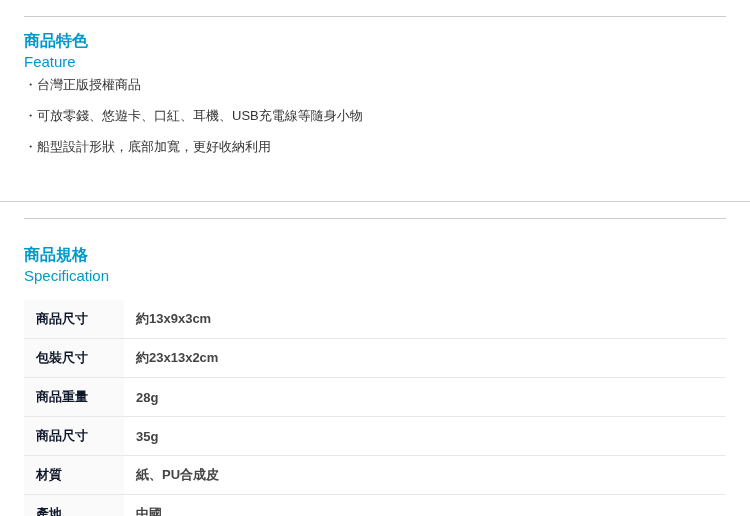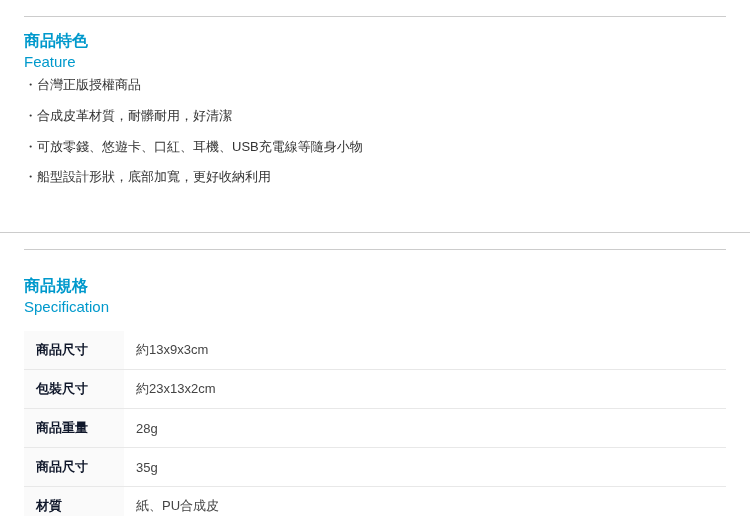--- a/index.html
+++ b/index.html
@@ -101,35 +101,35 @@
 
     .spec-table td:first-child {
       width: 100px;
       font-weight: bold;
       color: #0f172a;
       background: #fafafa;
     }
 
     .spec-table td:last-child {
       color: #444;
+      font-weight: bold;
     }
   </style>
 </head>
 <body>
 
 <div class="page-wrapper">
 
   <div class="section">
     <div class="section-header">
       <div class="section-title-zh">商品特色</div>
       <div class="section-title-en">Feature</div>
     </div>
     <ul class="feature-list">
     <li>台灣正版授權商品</li>
-        <li>合成皮革材質，耐髒耐用，好清潔</li>
         <li>可放零錢、悠遊卡、口紅、耳機、USB充電線等隨身小物</li>
         <li>船型設計形狀，底部加寬，更好收納利用</li>
       </ul>
   </div>
 
   <div class="section-divider"></div>
 
   <div class="spec-section">
     <div class="spec-header">
       <div class="section-title-zh">商品規格</div>

